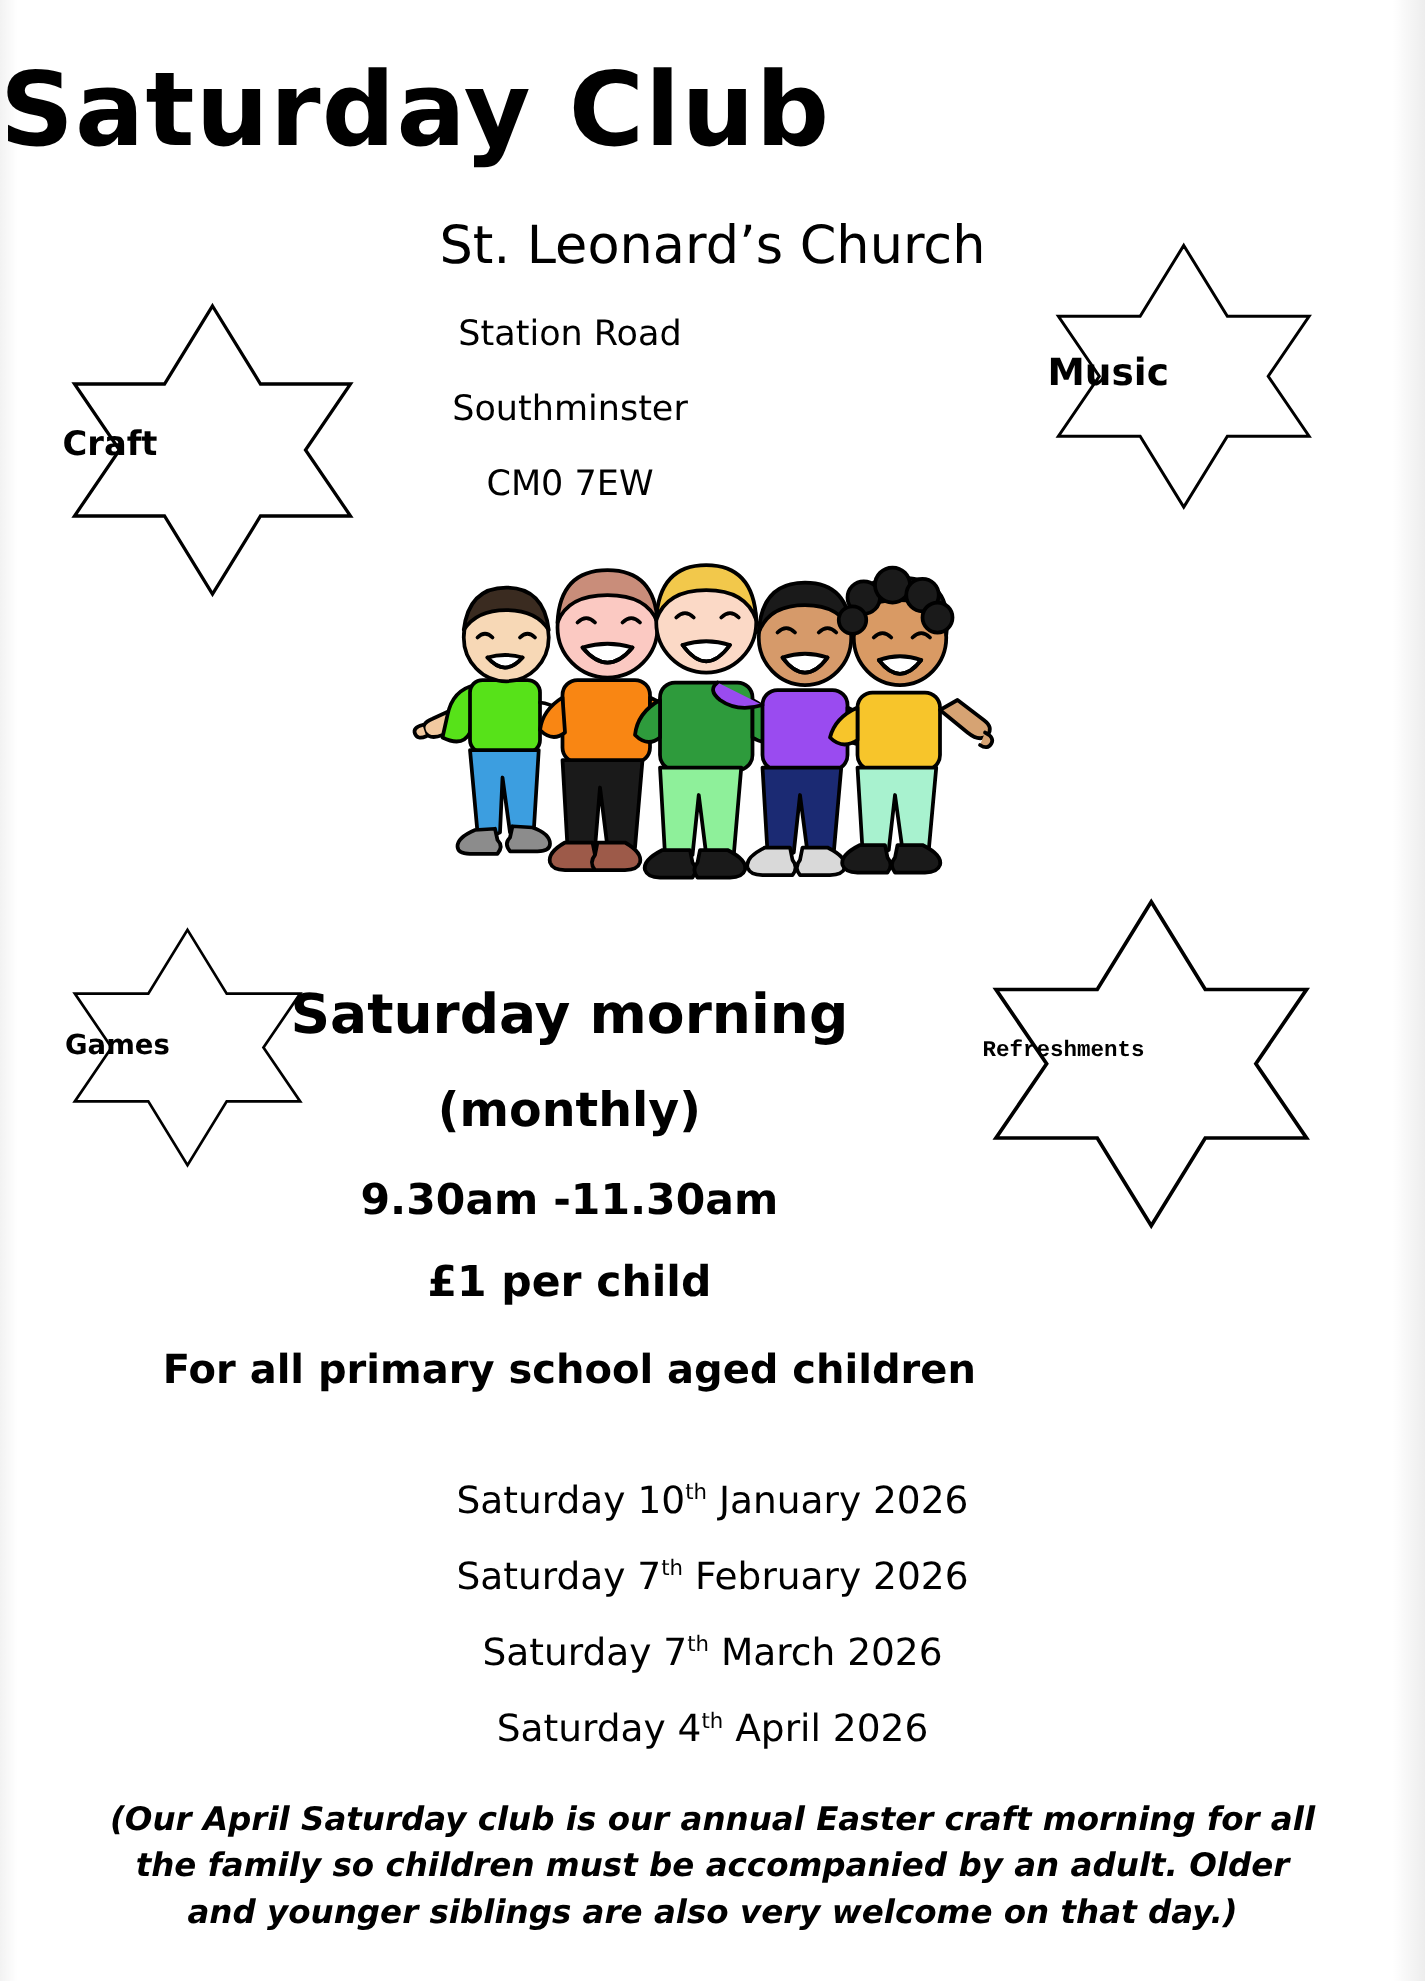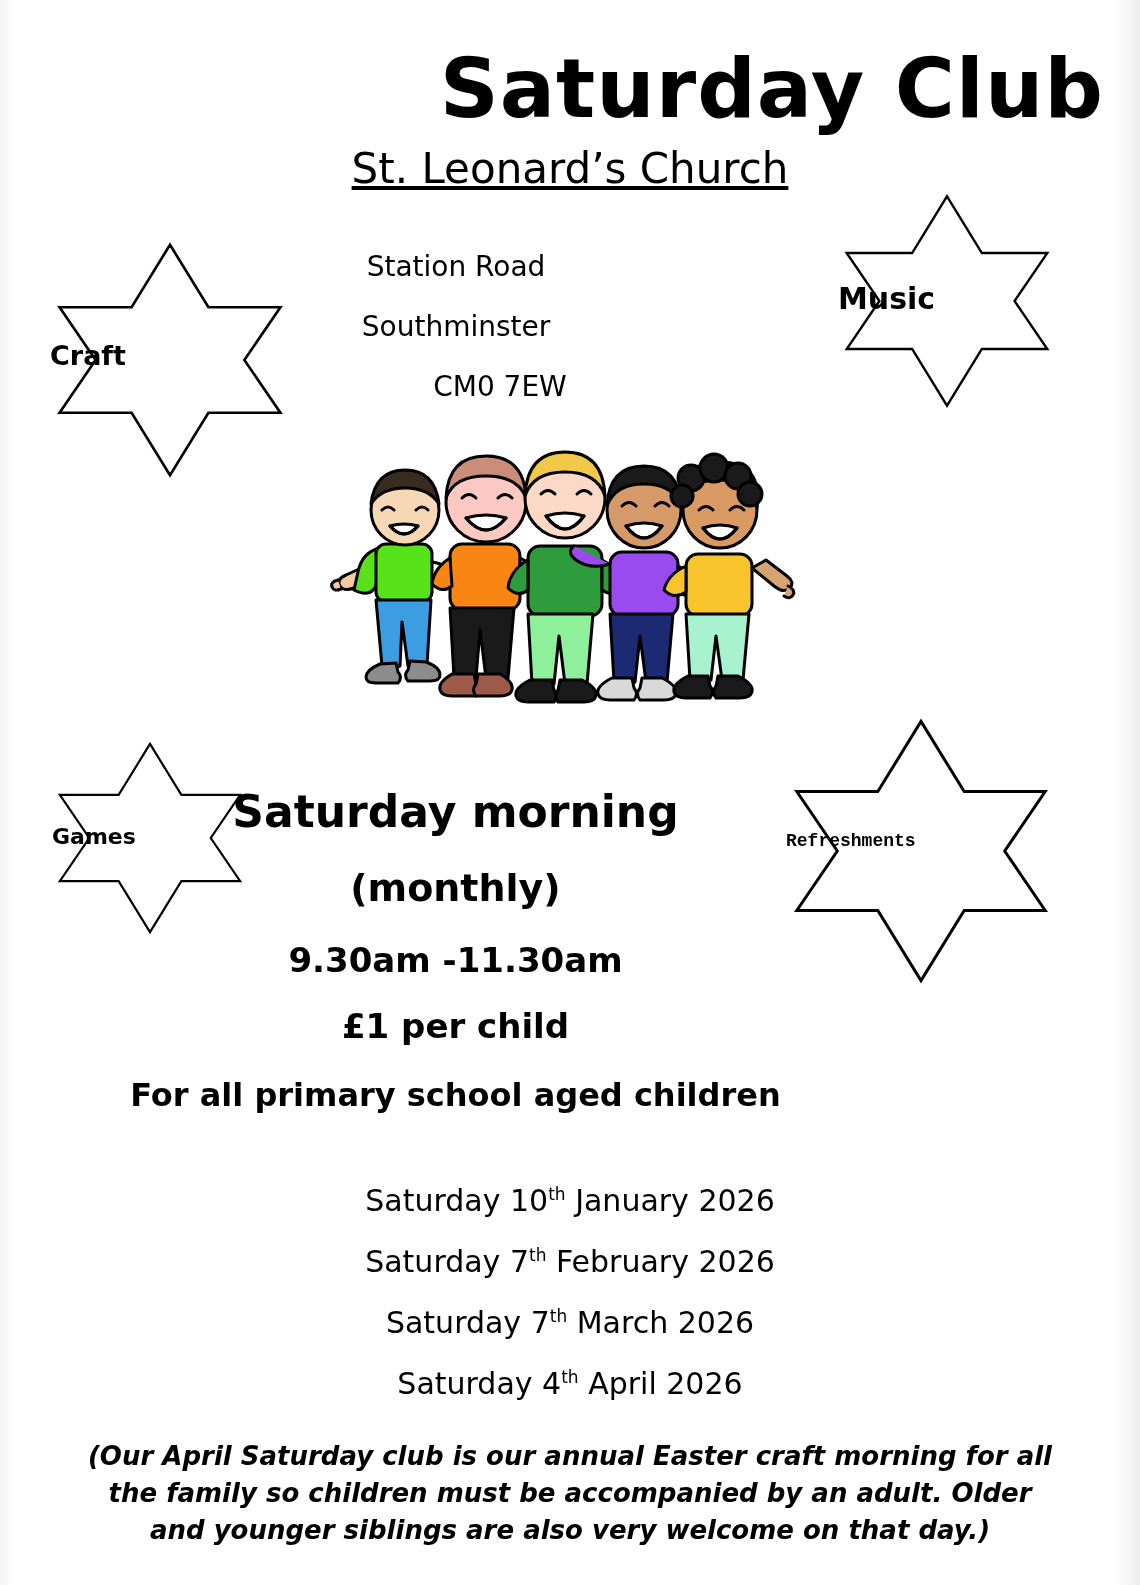--- a/index.html
+++ b/index.html
@@ -38,47 +38,46 @@
     height: 100%;
     background: linear-gradient(to left, rgba(0,0,0,0.00), rgba(0,0,0,0.05));
     pointer-events: none;
   }
 
   .title {
     position: absolute;
     top: 48px;
     left: 0;
     width: 1104px;
-    text-align: right;
+    text-align: left;
     font-family: "DejaVu Sans", sans-serif;
     font-size: 82px;
     font-weight: bold;
     letter-spacing: 1px;
     line-height: 1;
   }
   .subtitle {
     position: absolute;
-    top: 148px;
+    top: 175px;
     left: 0;
     width: 1140px;
     text-align: center;
     font-size: 42px;
     line-height: 1;
-    text-decoration: underline;
   }
   .addr {
     position: absolute;
     left: 0;
     width: 912px;
     text-align: center;
     font-size: 28px;
   }
   .addr1 { top: 250px; }
   .addr2 { top: 310px; }
-  .addr3 { top: 370px; padding-left: 44px; }
+  .addr3 { top: 370px; }
 
   
   .star {
     position: absolute;
     display: flex;
     align-items: center;
     justify-content: flex-start;
   }
   .star svg { position: absolute; inset: 0; }
   .star span {

